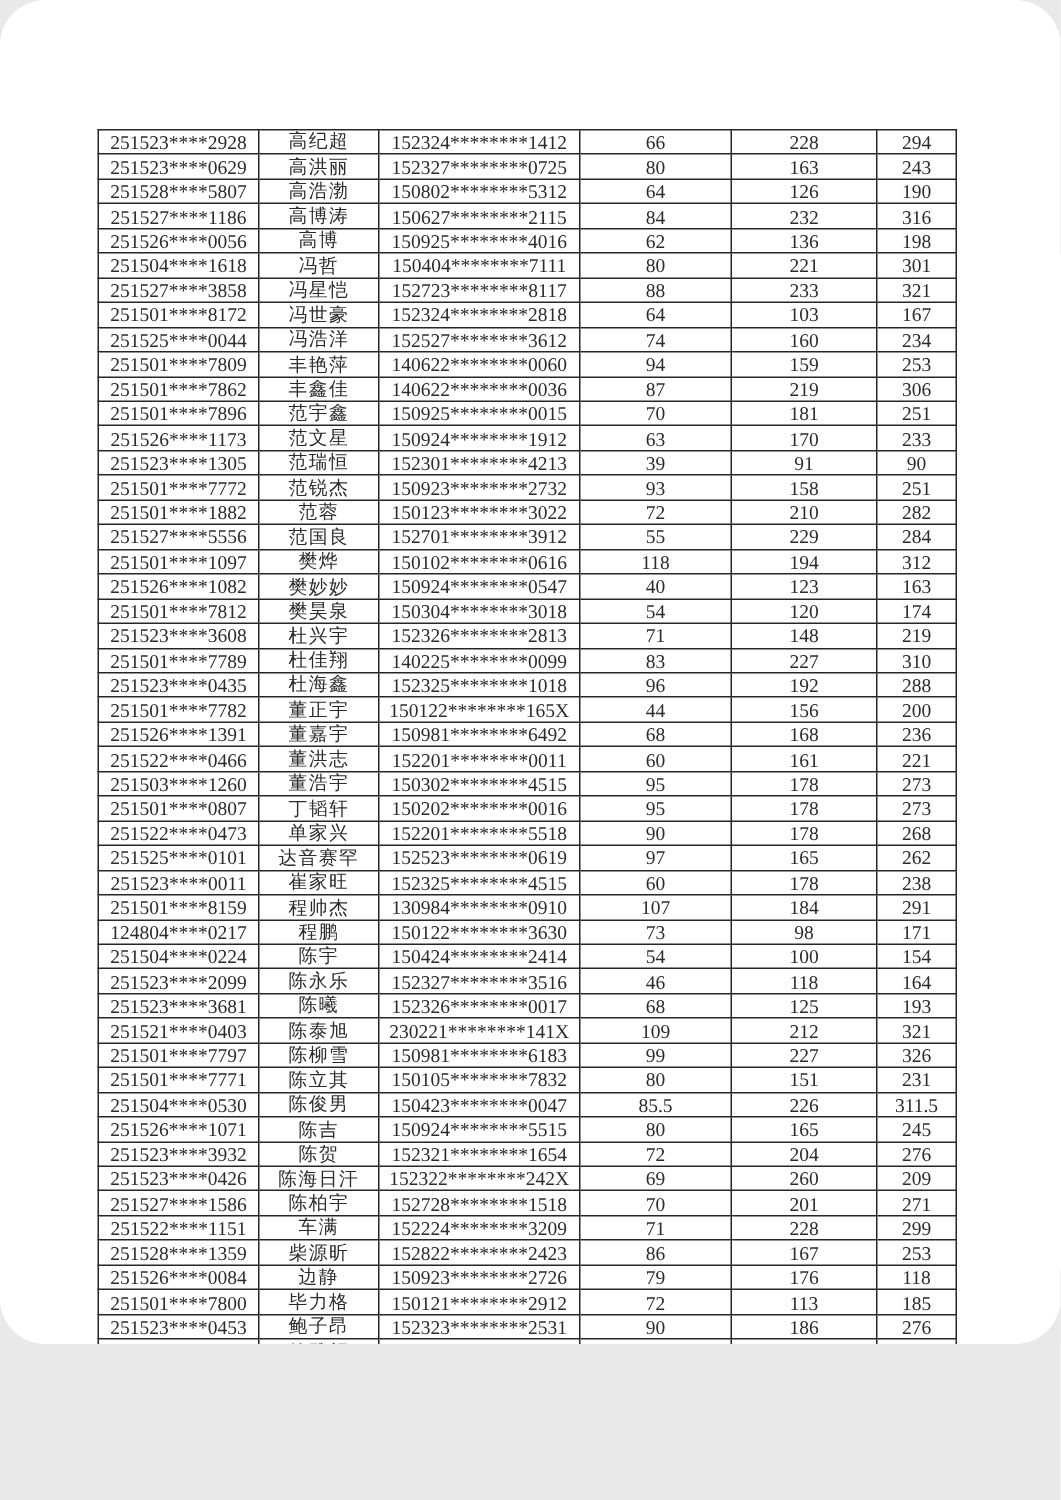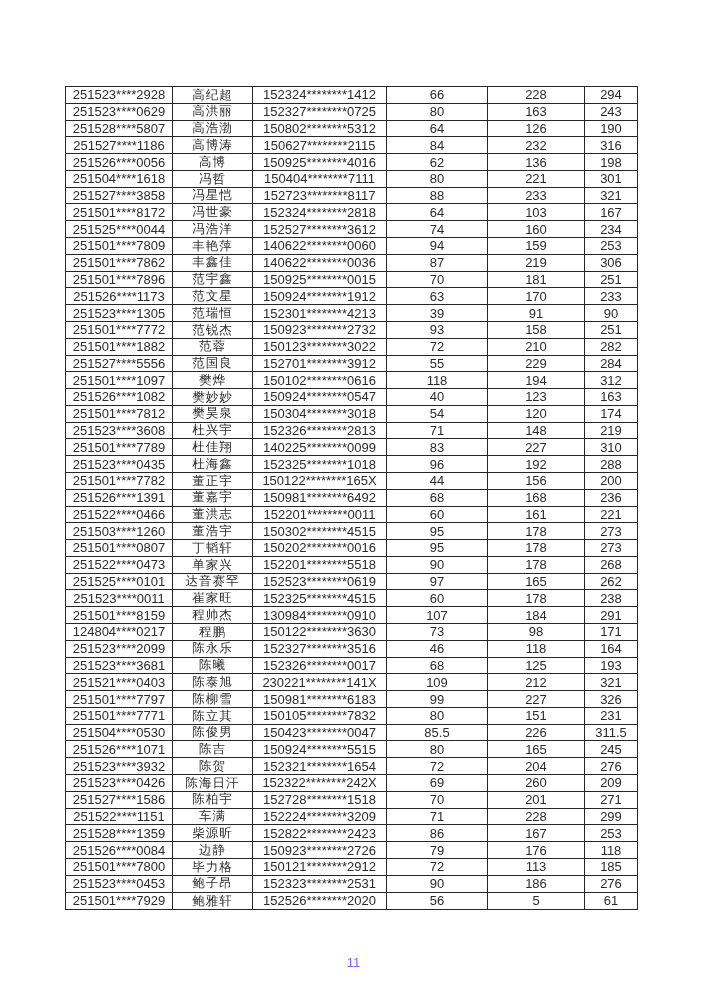--- a/index.html
+++ b/index.html
@@ -3,25 +3,26 @@
 <meta charset="utf-8">
 <style>
   html, body {
     margin: 0;
     padding: 0;
     background: #e9e9e9;
   }
   .page {
     position: relative;
     width: 707px;
-    height: 1000px;
+    height: 896px;
     background: #ffffff;
-    font-family: Liberation Sans, sans-serif;
+    font-family: Liberation Serif, serif;
     color: #2b2b2b;
     overflow: hidden;
+    border-radius: 30px;
   }
   table.score-table {
     position: absolute;
     left: 65px;
     top: 86px;
     width: 572px;
     height: 824px;
     border-collapse: collapse;
     table-layout: fixed;
   }
@@ -323,20 +324,28 @@
         </tr>
         <tr>
           <td>124804****0217</td>
           <td class="c-name">程鹏</td>
           <td>150122********3630</td>
           <td>73</td>
           <td>98</td>
           <td>171</td>
         </tr>
         <tr>
+          <td>251504****0224</td>
+          <td class="c-name">陈宇</td>
+          <td>150424********2414</td>
+          <td>54</td>
+          <td>100</td>
+          <td>154</td>
+        </tr>
+        <tr>
           <td>251523****2099</td>
           <td class="c-name">陈永乐</td>
           <td>152327********3516</td>
           <td>46</td>
           <td>118</td>
           <td>164</td>
         </tr>
         <tr>
           <td>251523****3681</td>
           <td class="c-name">陈曦</td>

